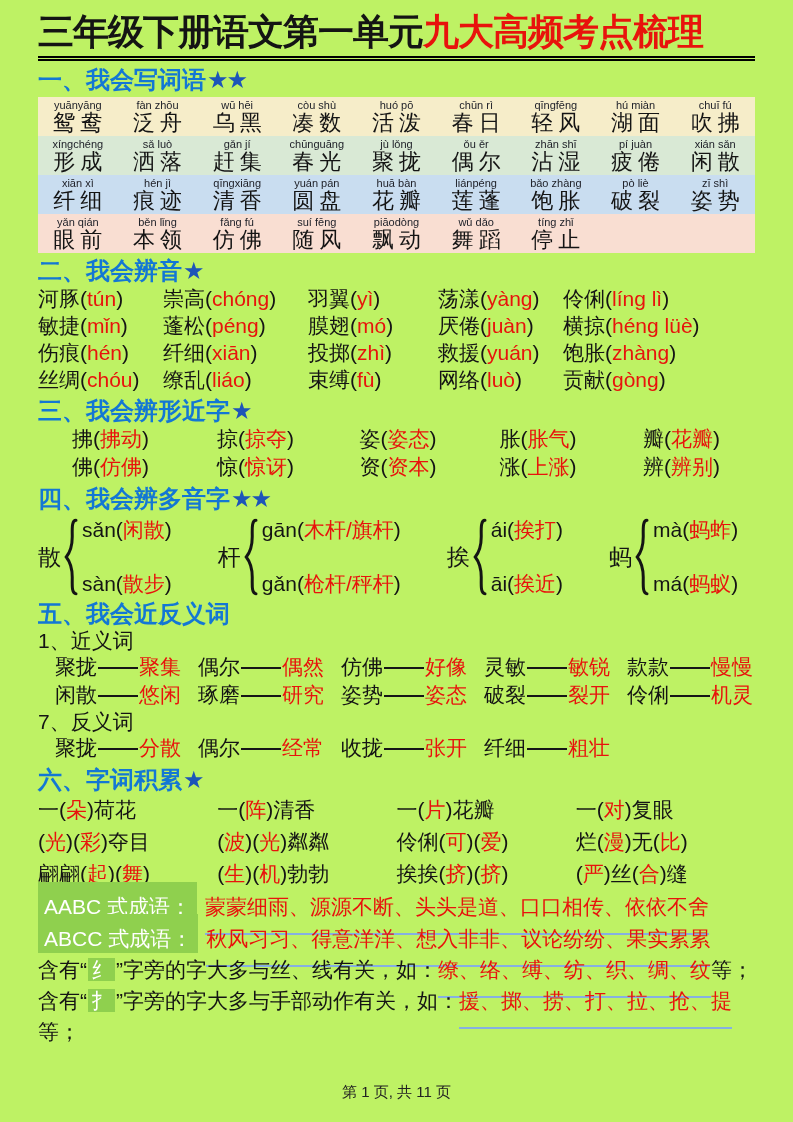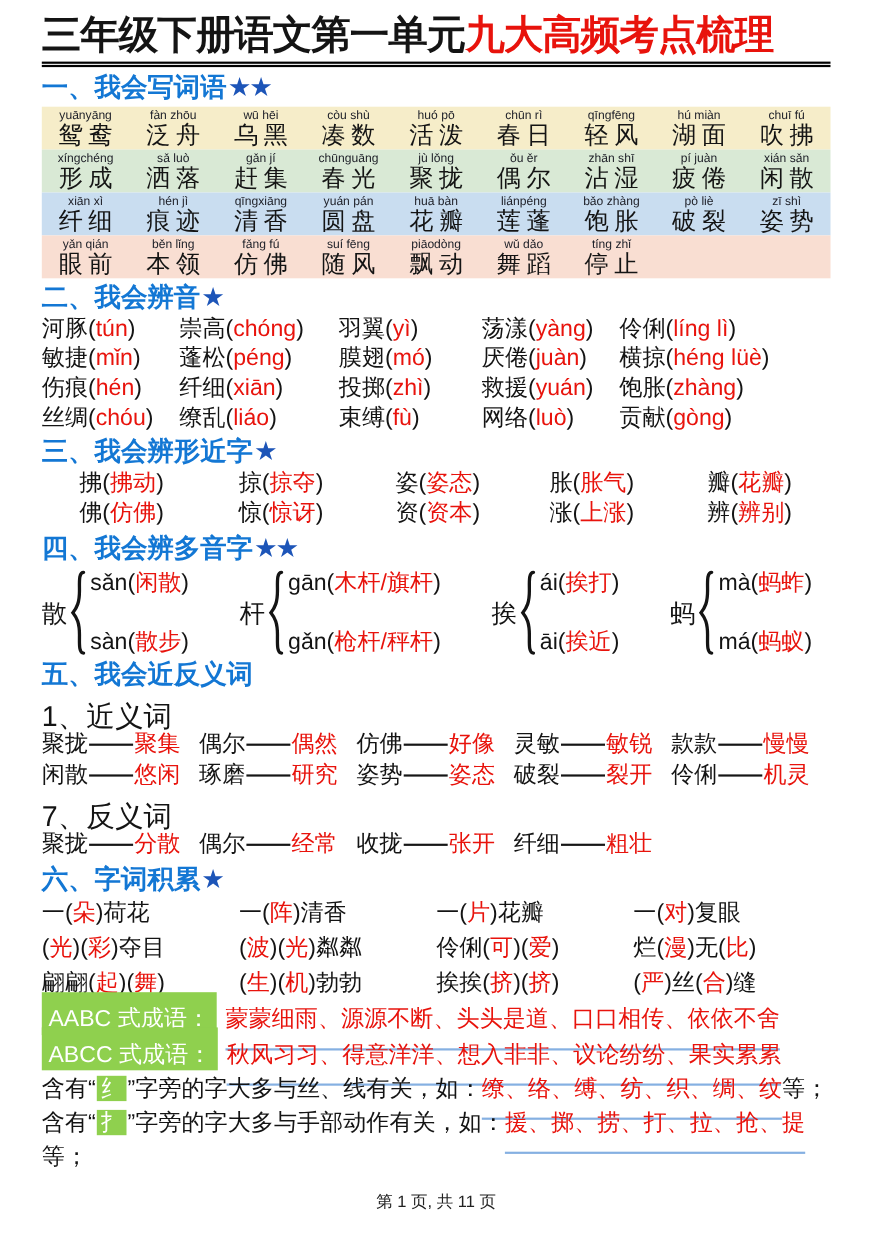--- a/index.html
+++ b/index.html
@@ -1,17 +1,17 @@
 <!DOCTYPE html>
 <html style="--red: #e8130c; --blue: #1377d4; --star: #1d55b8; --green: #8fd04e; --underline: #85b0e2; --ink: #141414;"><head>
 <meta charset="utf-8">
 <style>
   html,body{margin:0;padding:0;background:#e9e9e9;}
   .page{
-    width:793px;height:1122px;background:#ffffff;position:relative;
+    width:793px;height:1122px;background:#bef264;position:relative;
     padding:10px 38px 0;box-sizing:border-box;overflow:hidden;
     font-family:"Liberation Sans","DejaVu Sans",sans-serif;color:var(--ink,#141414);
   }
   
   .title{font-size:36px;font-weight:700;letter-spacing:-1px;white-space:nowrap;
          line-height:44px;padding-bottom:2px;border-bottom:5px double #000;}
   .t-red{color:var(--red);}
   
   .sec-head{font-size:24px;font-weight:700;color:var(--blue);line-height:28px;margin-top:4px;}
   .sec-head.first{margin-top:5px;}
@@ -34,23 +34,23 @@
   .grid-s3{display:grid;grid-template-columns:145px 145px 140px 140px auto;font-size:21px;line-height:28px;text-align:center;}
   .witem{white-space:nowrap;}
   
   .poly{display:flex;gap:46px;margin-top:5px;margin-bottom:4px;align-items:center;}
   .pg{display:flex;align-items:center;}
   .pg-char{font-size:23px;font-weight:500;margin-right:3px;}
   .pg-brace{width:15px;height:78px;flex:0 0 auto;}
   .pg-forms{display:flex;flex-direction:column;justify-content:space-between;height:78px;margin-left:3px;}
   .pg-form{font-size:21px;line-height:24px;white-space:nowrap;}
   
-  .sub-label{font-size:26px;line-height:24px;margin-top:11px;}
+  .sub-label{font-size:21px;line-height:24px;margin-top:1px;}
   .pair-row{display:grid;grid-template-columns:repeat(5,143px);font-size:21px;line-height:28px;}
-  .pair{white-space:nowrap;}
+  .pair{white-space:nowrap;text-align:right;}
   .dash{display:inline-block;width:40px;height:2.5px;background:#161616;vertical-align:5px;margin:0 1px;}
   
   .acc-row{display:grid;grid-template-columns:repeat(4,1fr);font-size:21px;line-height:32px;}
   .acc-item{white-space:nowrap;}
   .phrase-line{font-size:21px;line-height:30px;margin-top:2px;}
   .para{font-size:21px;line-height:31px;}
   
   .footer{position:absolute;left:0;right:0;bottom:20px;text-align:center;font-size:15px;color:#222;}
 </style>
 </head>

